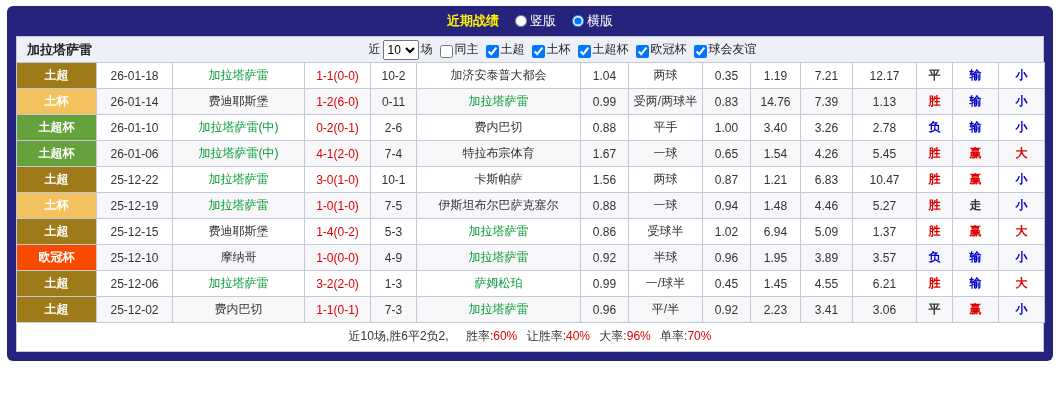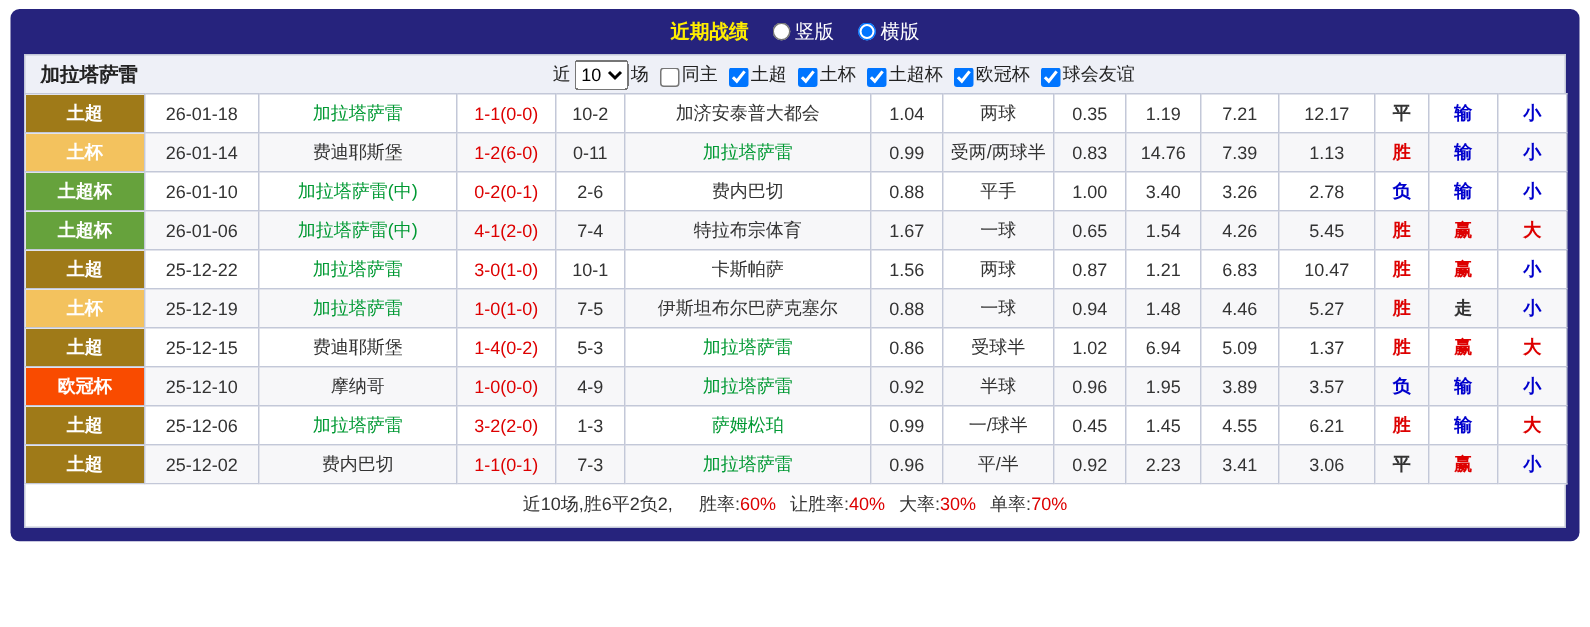--- a/index.html
+++ b/index.html
@@ -324,18 +324,18 @@
     <td class="c-res c-res1" style="color: rgb(221, 0, 0);">赢</td>
     <td class="c-res c-res2" style="color: rgb(0, 0, 204);">小</td>
   </tr>
         </tbody>
     </table>
 
     <div class="footer">
       <span class="prefix">近10场,胜6平2负2,</span>
       <span class="stat-label">胜率:</span><span class="red">60%</span>
       <span class="stat-label">让胜率:</span><span class="red">40%</span>
-      <span class="stat-label">大率:</span><span class="red">30%</span>
+      <span class="stat-label">大率:</span><span class="red">96%</span>
       <span class="stat-label">单率:</span><span class="red">70%</span>
     </div>
 
   </div>
 </div>
 
 </body></html>

